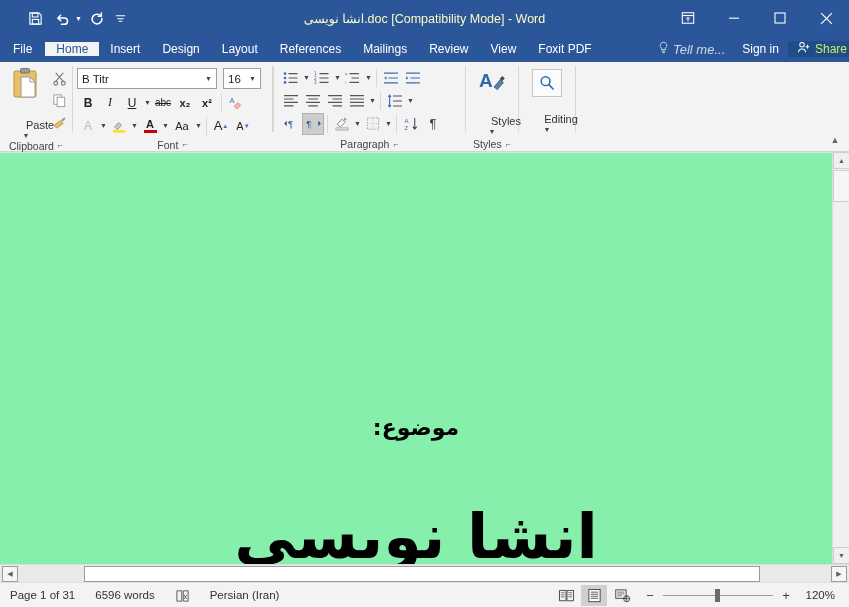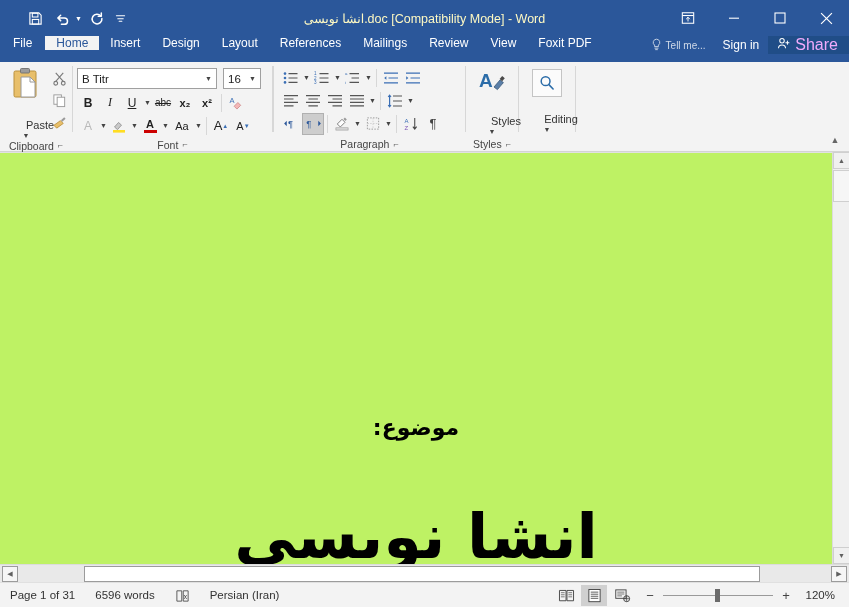--- a/index.html
+++ b/index.html
@@ -29,38 +29,38 @@
     white-space: nowrap;
   }
   .win-btns { position: absolute; right: 0; top: 0; height: 36px; display: flex; }
   .win-btn {
     width: 46px; height: 36px; display: flex; align-items: center; justify-content: center;
     color: #ffffff;
   }
 
   
   .tabstrip {
-    height: 26px; background: #2b579a; display: flex; align-items: flex-start;
+    height: 26px; background: #2b579a; display: flex; align-items: center;
     flex: 0 0 26px; position: relative;
   }
   .tab {
     padding: 0 11px; display: flex; align-items: center; justify-content: center;
     color: #ffffff; font-size: 12px; white-space: nowrap;
   }
   .tab.active { background: #f3f3f3; color: #2b579a; }
   .tab.first { padding: 0 13px; }
   .tab-right { margin-left: auto; display: flex; align-items: stretch; }
   .tellme {
     display: flex; align-items: center; gap: 4px; padding: 0 8px 0 10px;
-    color: #cfd9e8; font-size: 10px; white-space: nowrap;
+    color: #cfd9e8; font-size: 13px; font-style: italic; white-space: nowrap;
   }
   .signin { display: flex; align-items: center; padding: 0 9px; color:#fff; font-size: 12px; white-space: nowrap;}
   .share {
-    display: flex; align-items: center; gap: 5px; padding: 0 11px 0 9px;
-    background: #204d87; color: #f0abfc; font-size: 16px; white-space: nowrap;
+    display: flex; align-items: center; gap: 5px; padding: 0 2px 0 9px;
+    background: #204d87; color: #bef264; font-size: 12px; white-space: nowrap;
   }
 
   
   .ribbon {
     height: 90px; background: #f3f3f3; flex: 0 0 90px;
     display: flex; align-items: stretch; position: relative;
     border-bottom: 1px solid #d4d4d4;
   }
   .rgroup { display: flex; flex-direction: column; position: relative; height: 90px; }
   .rgroup-body { flex: 1; display: flex; align-items: flex-start; padding-top: 3px; }
@@ -101,21 +101,21 @@
 
   .ribbon-collapse {
     position: absolute; right: 4px; bottom: 2px; width: 20px; height: 18px;
     display: flex; align-items: center; justify-content: center; color: #666; font-size: 9px;
   }
 
   
   .docarea { flex: 1; position: relative; background: #ffffff; overflow: hidden; }
   .page {
     position: absolute; left: 0; top: 0; right: 17px; bottom: 0;
-    background: #bef264; border-top: 1px solid #e2e2e2;
+    background: #86efac; border-top: 1px solid #e2e2e2;
   }
   .doc-subject {
     position: absolute; left: 0; right: 0; top: 262px; text-align: center;
     font-size: 22px; font-weight: bold; color: #000;
     direction: rtl; font-family: "DejaVu Sans", sans-serif;
   }
   .doc-title {
     position: absolute; left: 0; right: 0; top: 345px; text-align: center;
     font-size: 62px; font-weight: bold; color: #000; line-height: 1.25;
     direction: rtl; font-family: "DejaVu Sans", sans-serif;

